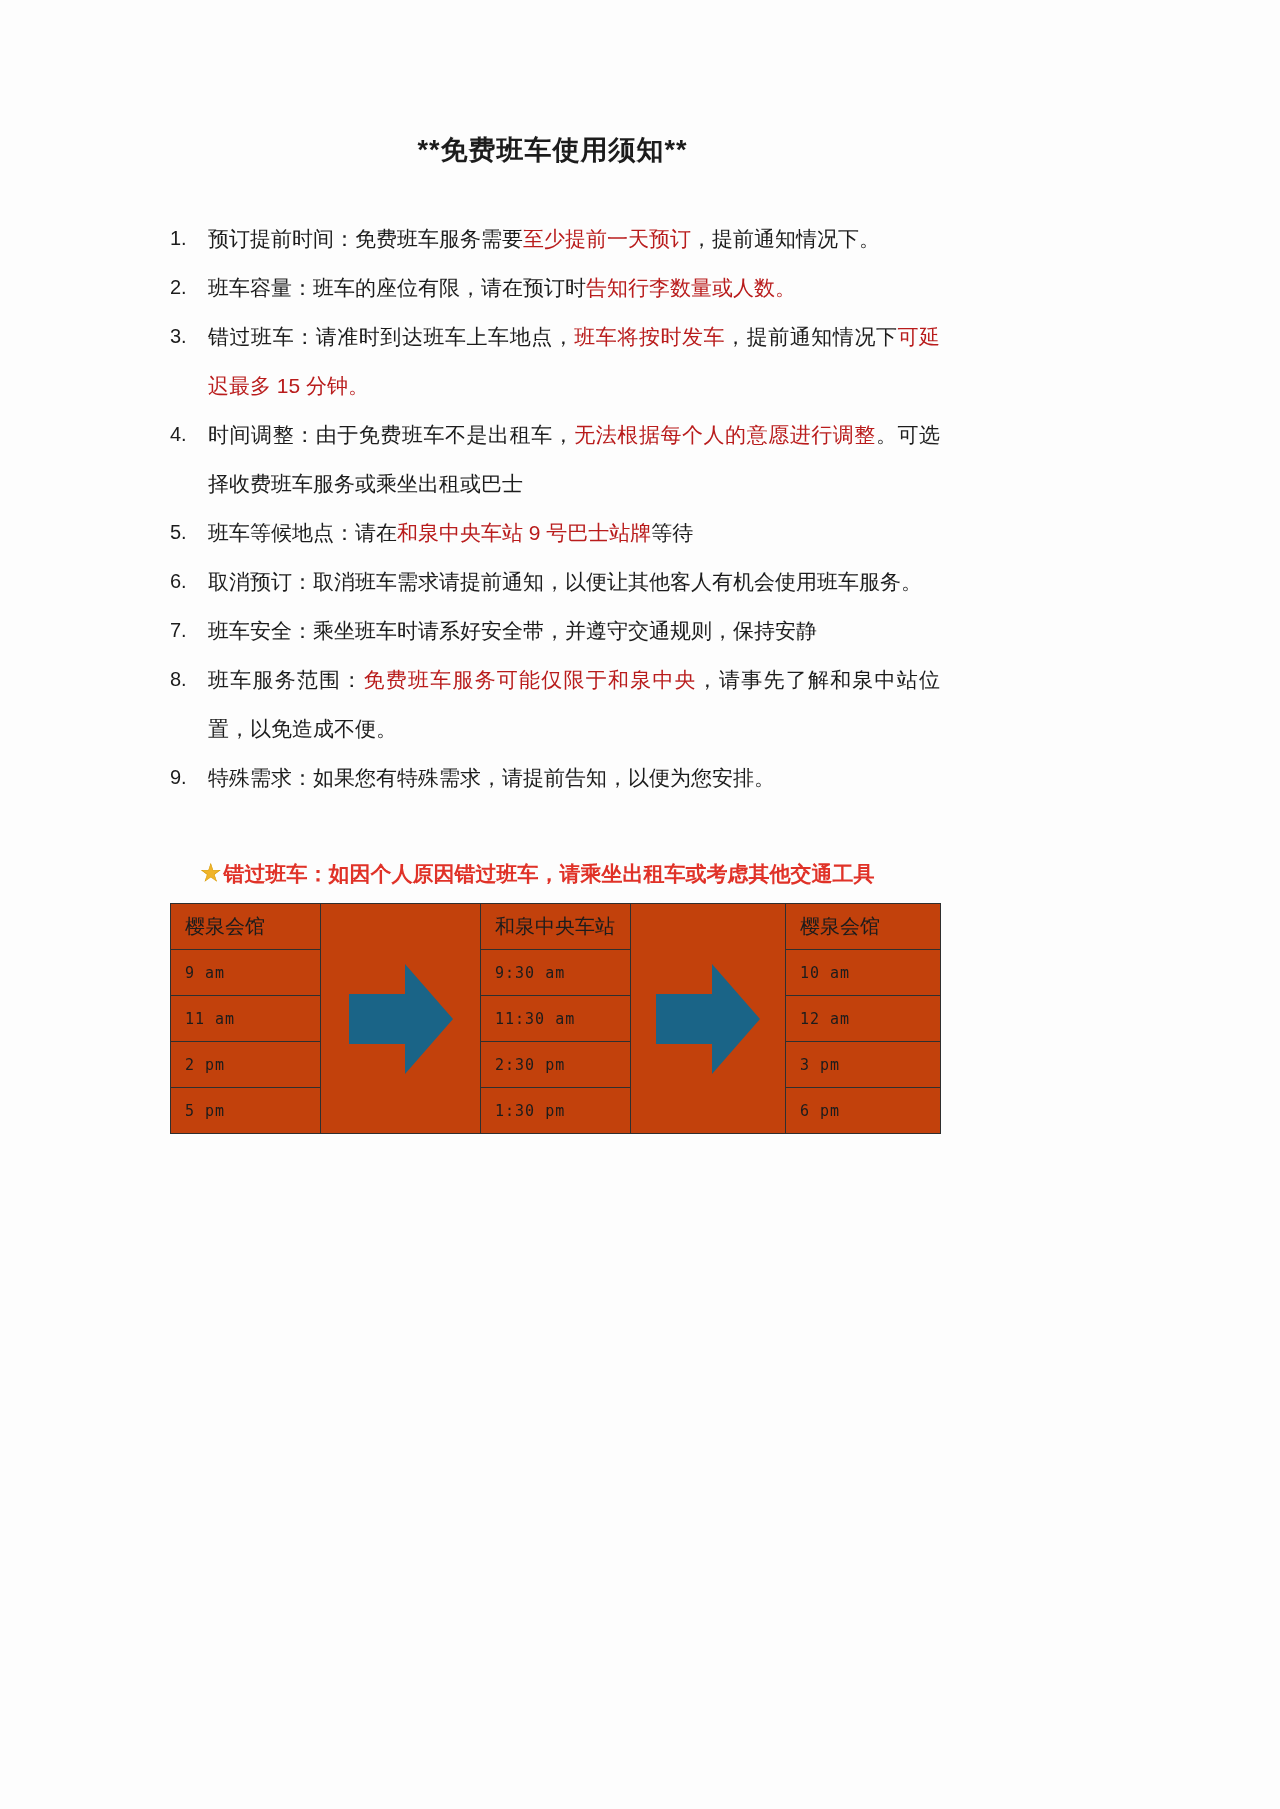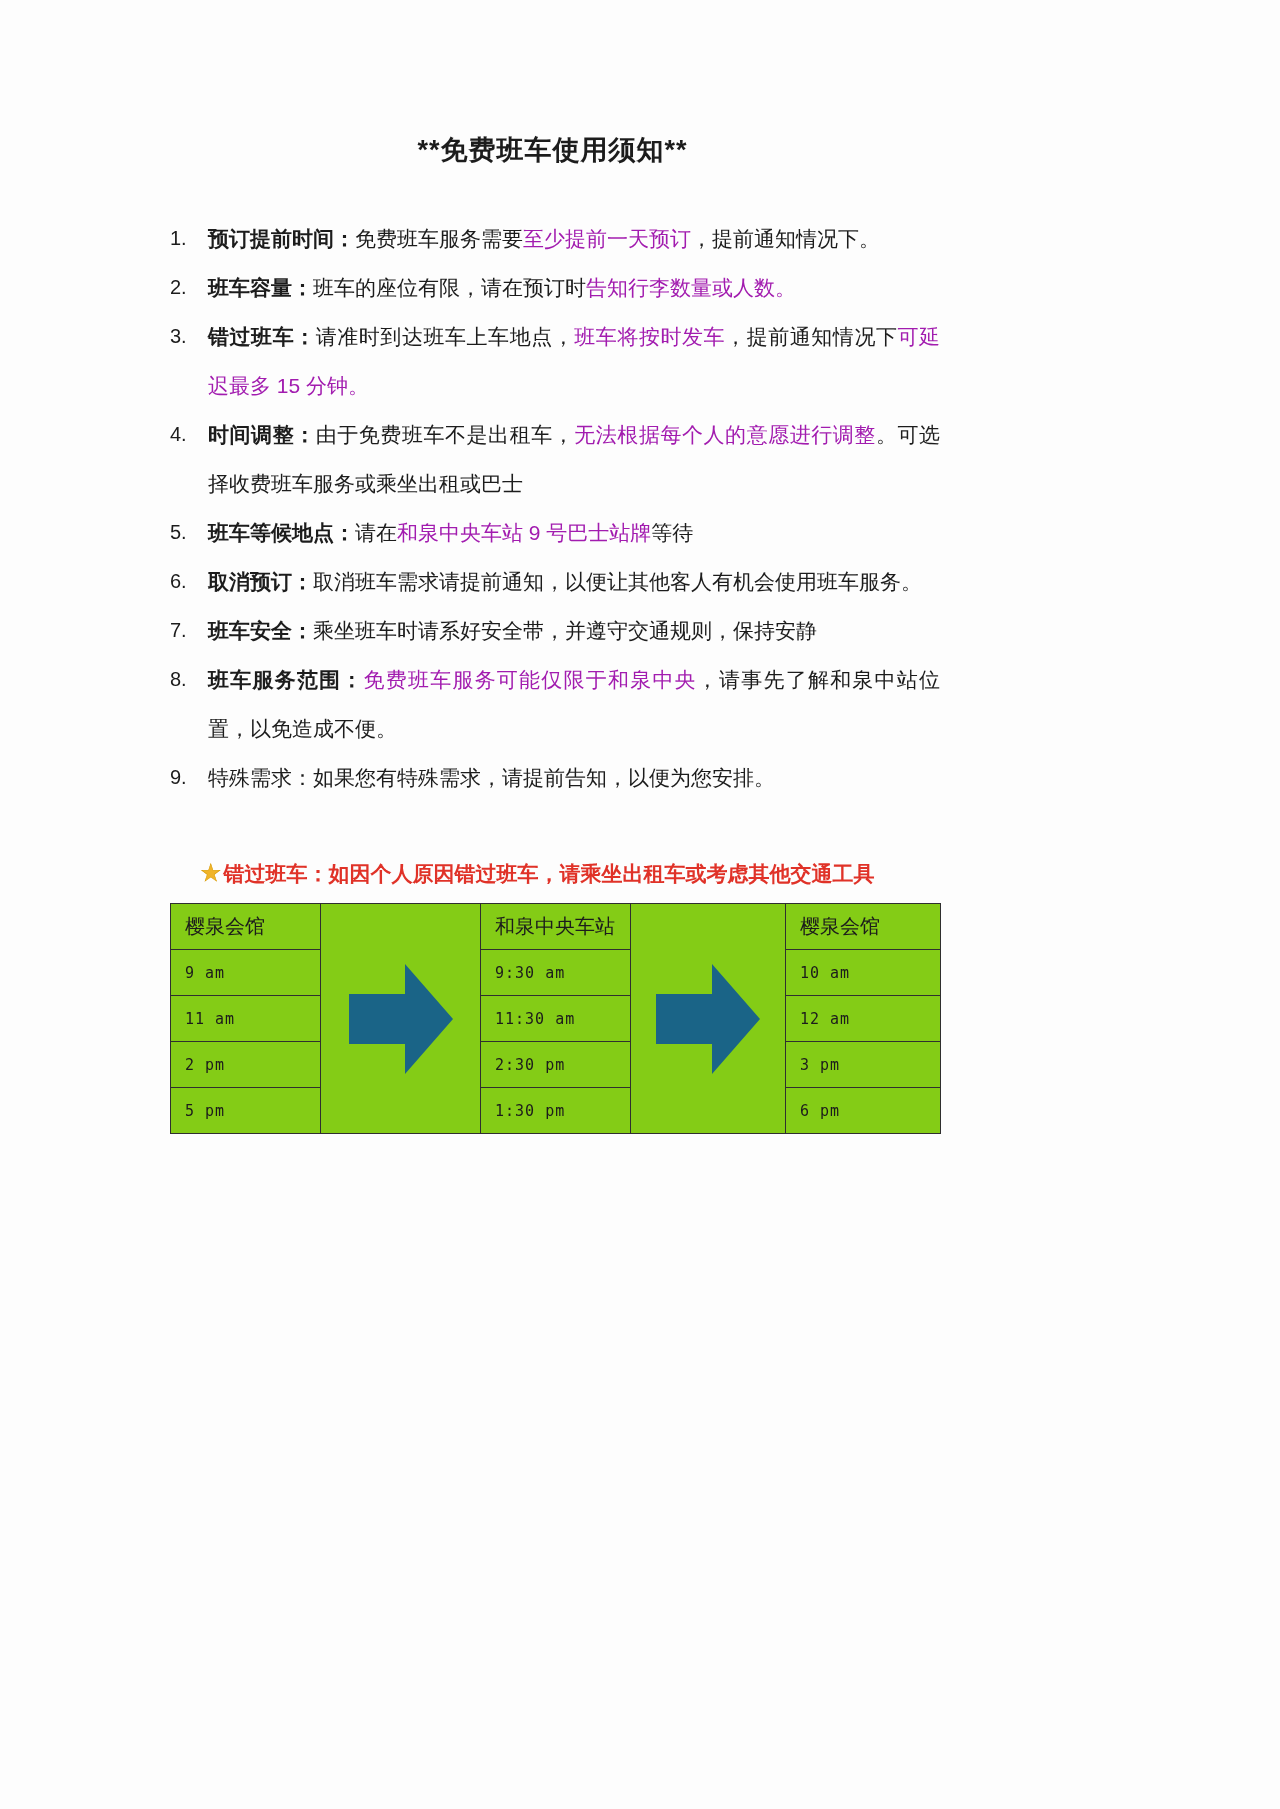--- a/index.html
+++ b/index.html
@@ -29,22 +29,22 @@
     font-size: 21px;
     line-height: 49px;
     text-align: justify;
   }
   .notice-item { display: flex; align-items: flex-start; }
   .notice-item .num {
     flex: 0 0 38px;
     font-size: 20px;
   }
   .notice-item .content { flex: 1 1 auto; }
-  .seg-label-bold { font-weight: 700; }
-  .seg-red { color: #a21caf; }
+  .seg-label-bold { font-weight: 400; }
+  .seg-red { color: #b91c1c; }
   .warning {
     margin: 56px 0 0 200px;
     font-size: 21px;
     font-weight: 700;
     color: #e03228;
     line-height: 30px;
   }
   .warning .star {
     color: #f0b429;
     font-size: 24px;
@@ -56,21 +56,21 @@
     border-collapse: collapse;
     table-layout: fixed;
     width: 770px;
   }
   .schedule td, .schedule th {
     border: 1.5px solid #2f2f2f;
     height: 46px;
     padding: 0 0 0 14px;
     text-align: left;
     vertical-align: middle;
-    background: #84cc16;
+    background: #c2410c;
   }
   .schedule th {
     font-weight: 400;
     font-size: 20px;
   }
   .schedule td.time-cell {
     font-family: "DejaVu Sans Mono", "Liberation Mono", monospace;
     font-size: 15px;
     letter-spacing: 1px;
   }

